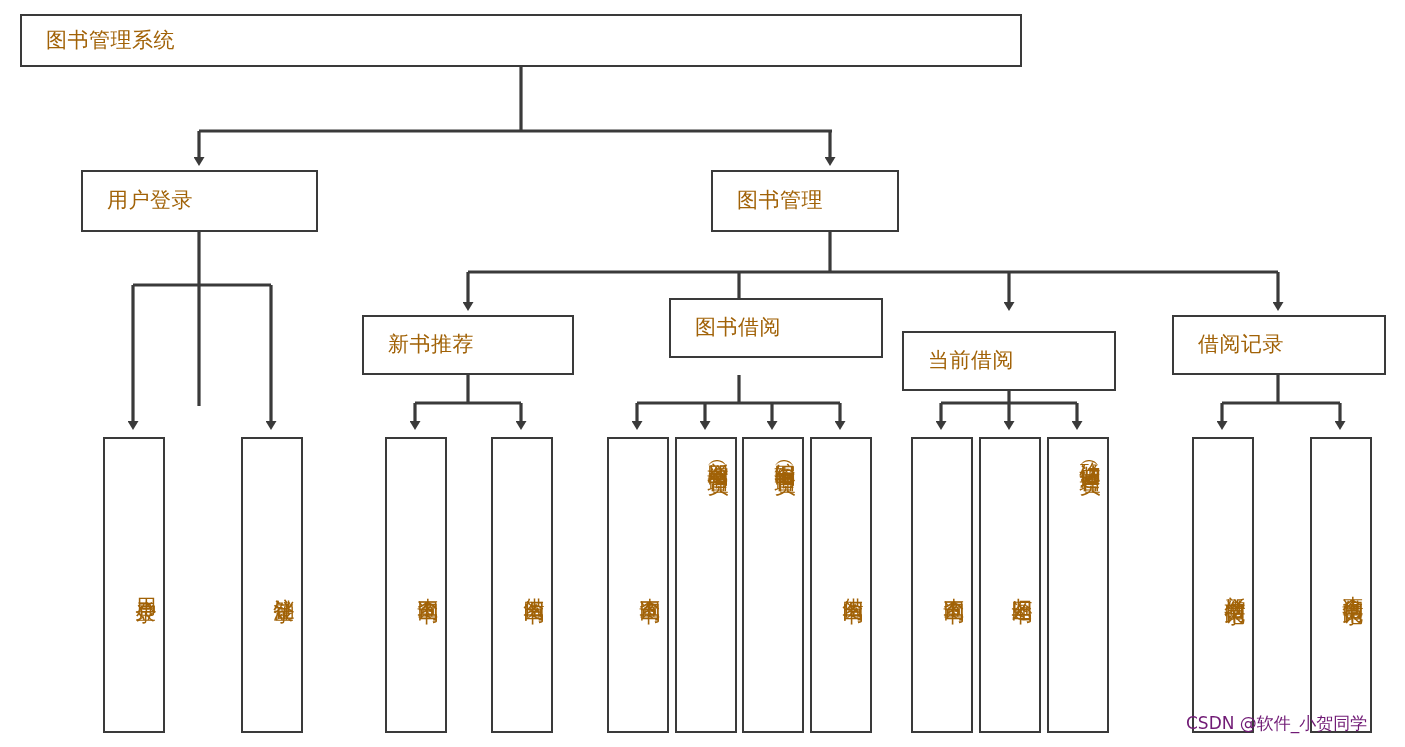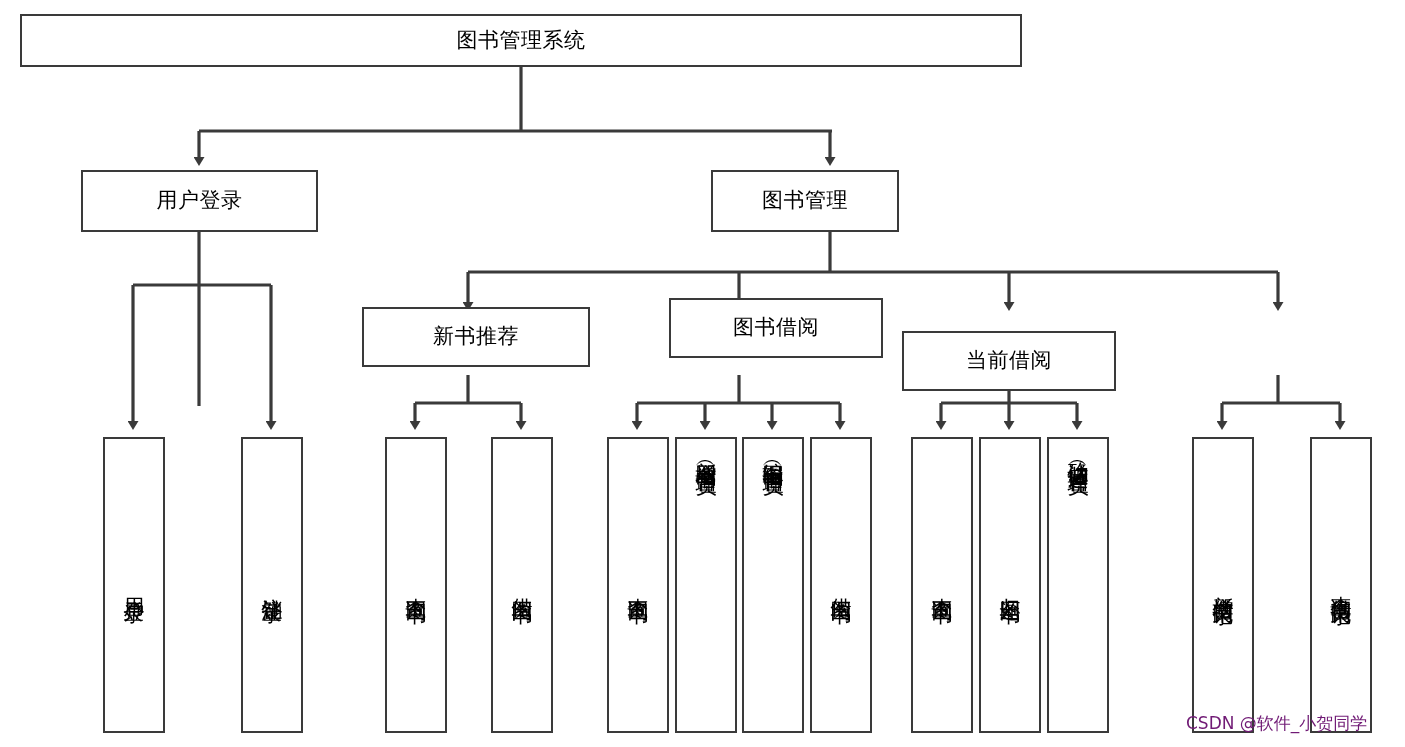--- a/index.html
+++ b/index.html
@@ -25,22 +25,22 @@
     height: 747px;
     pointer-events: none;
   }
   .node {
     position: absolute;
     box-sizing: border-box;
     border: 2.5px solid #3a3a3a;
     background: #ffffff;
     display: flex;
     align-items: center;
-    justify-content: center;
-    color: #000000;
+    color: #a16207;
+    padding-left: 24px;
   }
   .node .label {
     display: block;
     text-align: center;
     line-height: 1.22;
     letter-spacing: 0.5px;
   }
   .node.horiz .label {
     writing-mode: horizontal-tb;
     font-size: 21px;
@@ -131,29 +131,32 @@
     <span class="label">图书管理系统</span>
   </div>
 
   <div class="node horiz" style="left:81px; top:170px; width:237px; height:62px;">
     <span class="label">用户登录</span>
   </div>
   <div class="node horiz" style="left:711px; top:170px; width:188px; height:62px;">
     <span class="label">图书管理</span>
   </div>
 
-  <div class="node horiz" style="left:362px; top:307px; width:228px; height:60px;">
+  <div class="node horiz" style="left:362px; top:315px; width:212px; height:60px;">
     <span class="label">新书推荐</span>
   </div>
   <div class="node horiz" style="left:633px; top:298px; width:214px; height:60px;margin-left:36px;">
     <span class="label">图书借阅</span>
   </div>
   <div class="node horiz" style="left:902px; top:315px; width:214px; height:60px;margin-top:16px;">
     <span class="label">当前借阅</span>
   </div>
+  <div class="node horiz" style="left:1172px; top:315px; width:214px; height:60px;">
+    <span class="label">借阅记录</span>
+  </div>
 
   <div class="node vert center" style="left:103px; top:437px; width:62px; height:296px;">
     <span class="label">用户登录</span>
   </div>
   <div class="node vert center" style="left:241px; top:437px; width:62px; height:296px;">
     <span class="label">注销登录</span>
   </div>
 
   <div class="node vert center" style="left:385px; top:437px; width:62px; height:296px;">
     <span class="label">查询图书</span>

